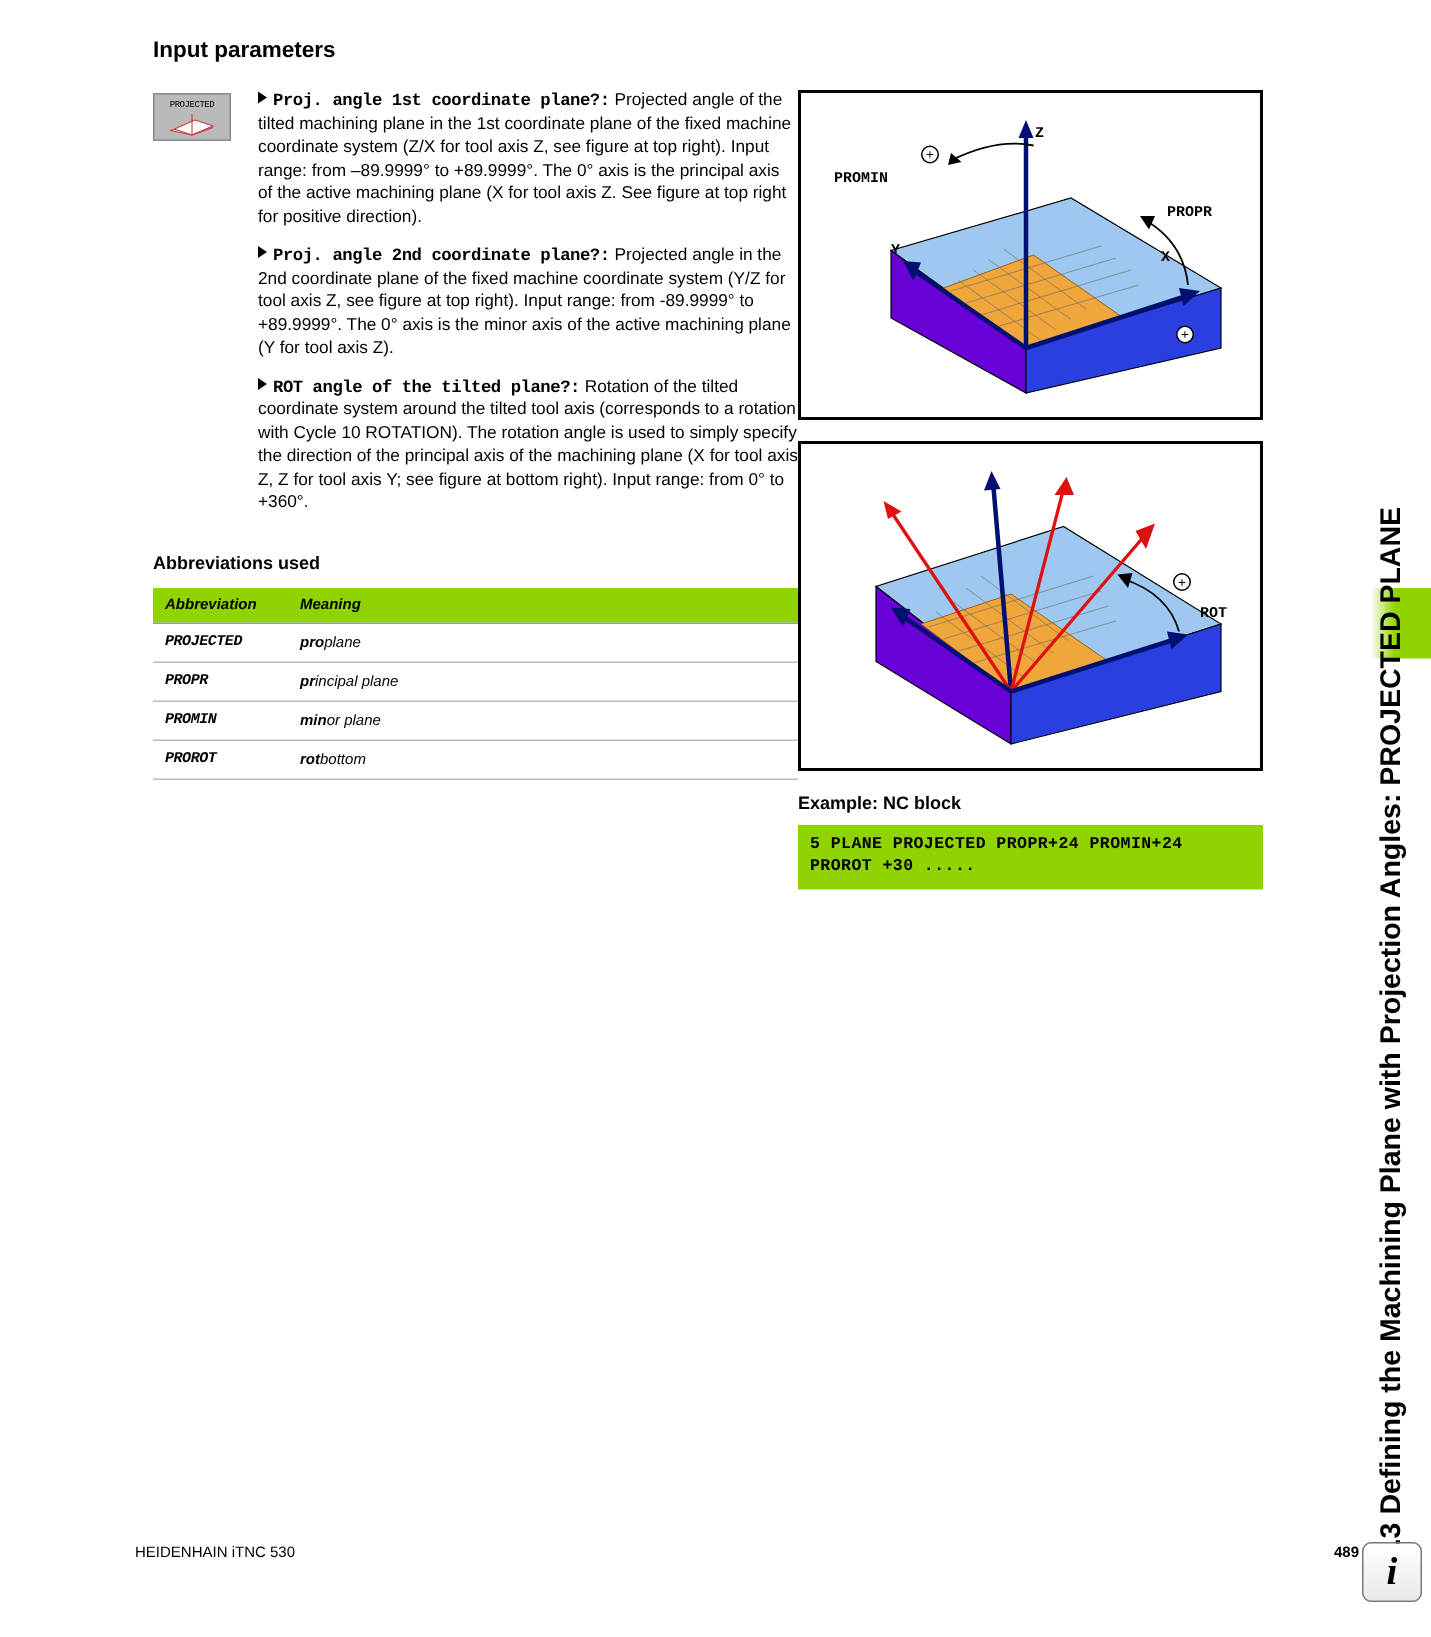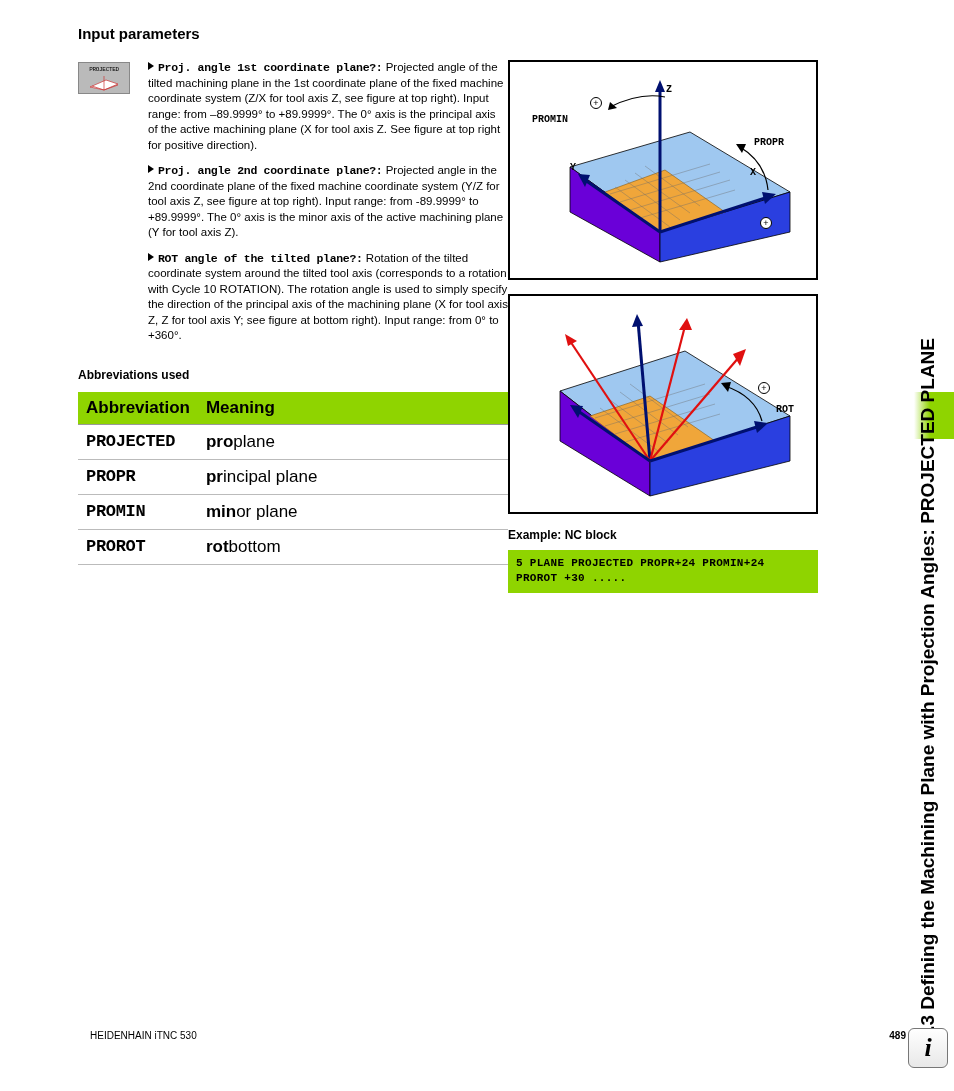--- a/index.html
+++ b/index.html
@@ -7,21 +7,21 @@
     font-family: Arial, Helvetica, sans-serif;
     width: 954px;
     height: 1091px;
     position: relative;
     background: #fff;
     font-size: 12px;
     color: #000;
   }
   .page {
     position: absolute;
-    left: 78px;
+    left: 102px;
     top: 25px;
     width: 770px;
   }
   .heading {
     font-weight: bold;
     font-size: 15px;
     margin-bottom: 18px;
   }
   .content-cols {
     display: flex;
@@ -60,21 +60,21 @@
     margin-right: 4px;
     vertical-align: 1px;
   }
   .mono { font-family: "Courier New", monospace; font-weight: bold; letter-spacing: -0.3px; }
   .abbrev-heading {
     font-weight: bold;
     font-size: 12px;
     margin-top: 14px;
     margin-bottom: 10px;
   }
-  .abbr-table { width: 100%; border-collapse: collapse; font-size: 17px; }
+  .abbr-table { width: 100%; border-collapse: collapse; font-size: 10px; font-style: italic; }
   .abbr-table th {
     background: #8fd400;
     text-align: left;
     padding: 6px 8px;
     font-weight: bold;
     border-bottom: 1px solid #999;
   }
   .abbr-table td {
     padding: 7px 8px;
     border-bottom: 1px solid #bbb;

